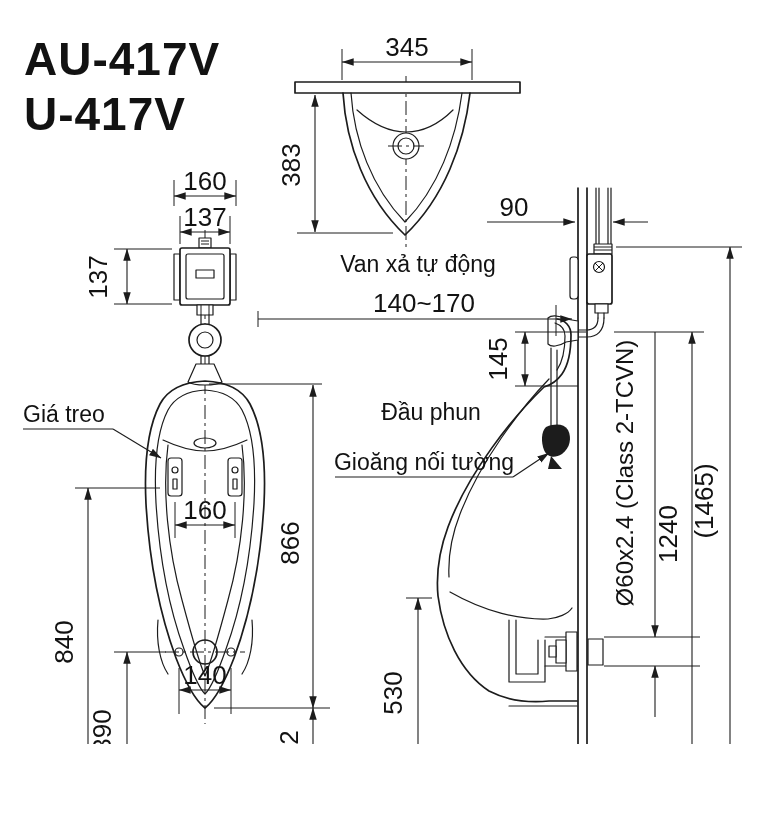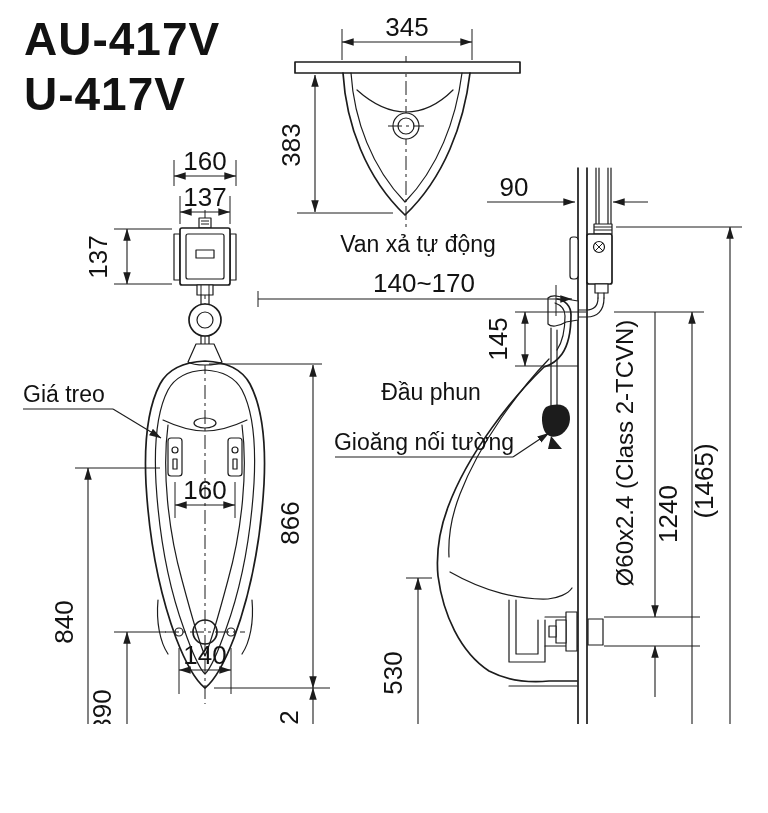--- a/index.html
+++ b/index.html
@@ -1,16 +1,16 @@
 <!DOCTYPE html>
 <html><head>
 <meta charset="utf-8">
 <style>
   html,body{margin:0;padding:0;background:#ffffff;}
-  .page{width:768px;height:724px;position:relative;background:#fff;overflow:hidden;}
+  .page{width:768px;height:724px;position:relative;background:#fff;overflow:hidden;margin-top:20px;}
   svg{display:block;}
   
   .ol{fill:none;stroke:#1c1c1c;stroke-width:1.7;stroke-linejoin:round;stroke-linecap:round;}
   .ol2{fill:none;stroke:#1c1c1c;stroke-width:1.2;stroke-linejoin:round;stroke-linecap:round;}
   .dim{fill:none;stroke:#1c1c1c;stroke-width:1.1;}
   .ext{fill:none;stroke:#1c1c1c;stroke-width:1.0;}
   .cl{fill:none;stroke:#1c1c1c;stroke-width:1.0;stroke-dasharray:14 4 3 4;}
   .wfill{fill:#ffffff;}
   .blk{fill:#1c1c1c;stroke:none;}
   text{fill:#121212;font-family:"Liberation Sans",sans-serif;}

